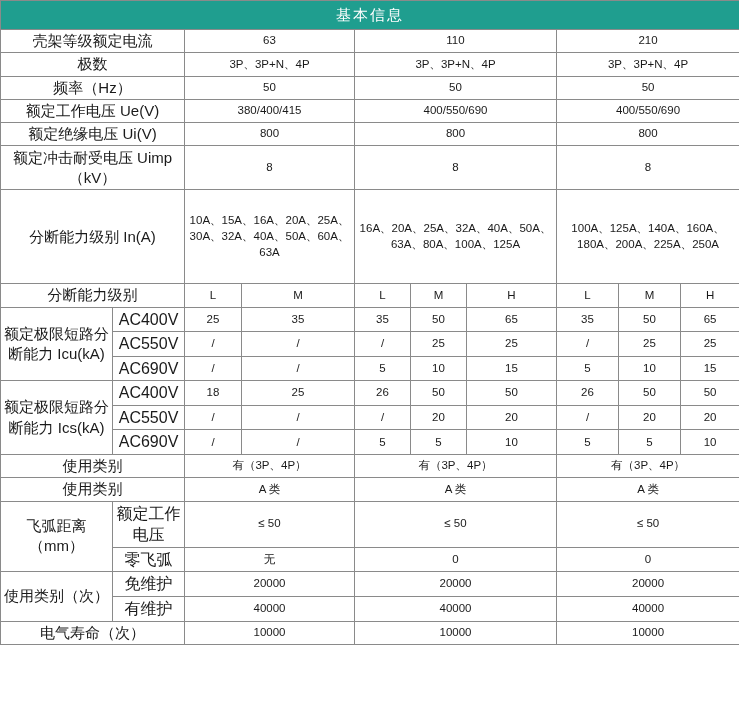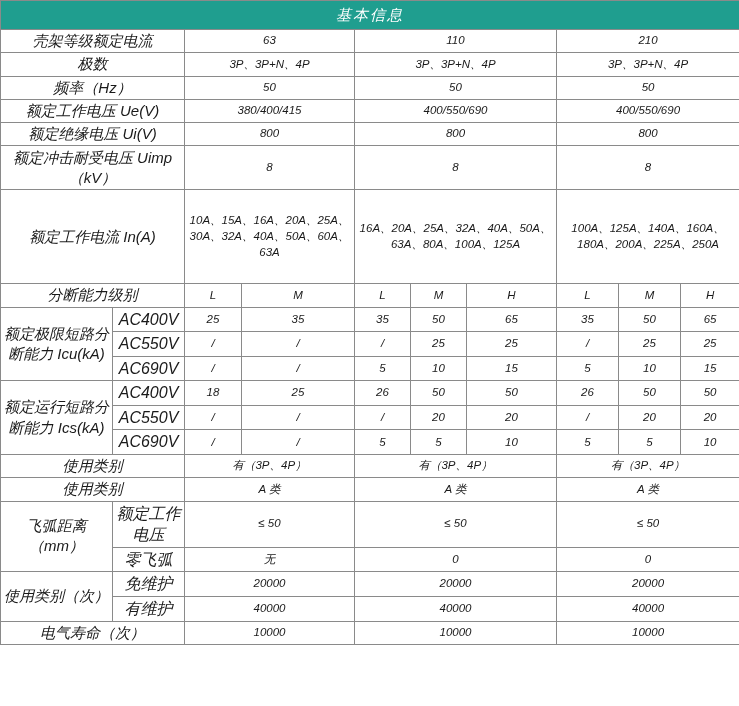--- a/index.html
+++ b/index.html
@@ -17,21 +17,20 @@
     position: relative;
     overflow: hidden;
     background: #ffffff;
   }
   table.spec {
     border-collapse: collapse;
     table-layout: fixed;
     width: 739px;
     height: 558px;
     font-size: 12px;
-    font-style: italic;
   }
   table.spec td, table.spec th {
     border: 1px solid #8a8a8a;
     text-align: center;
     vertical-align: middle;
     padding: 1px 2px;
     line-height: 1.35;
     font-weight: normal;
   }
   .title-bar {
@@ -119,21 +118,21 @@
       </tr>
 
       <tr style="height:44px">
         <td class="rowhead" colspan="2">额定冲击耐受电压 Uimp（kV）</td>
         <td class="val" colspan="3">8</td>
         <td class="val" colspan="3">8</td>
         <td class="val" colspan="3">8</td>
       </tr>
 
       <tr style="height:94px">
-        <td class="rowhead" colspan="2">额定工作电流 In(A)</td>
+        <td class="rowhead" colspan="2">分断能力级别 In(A)</td>
         <td class="cur-list" colspan="3">10A、15A、16A、20A、25A、30A、32A、40A、50A、60A、63A</td>
         <td class="cur-list" colspan="3">16A、20A、25A、32A、40A、50A、63A、80A、100A、125A</td>
         <td class="cur-list" colspan="3">100A、125A、140A、160A、180A、200A、225A、250A</td>
       </tr>
 
       <tr>
         <td class="rowhead" colspan="2">分断能力级别</td>
         <td class="val">L</td>
         <td class="val" colspan="2">M</td>
         <td class="val">L</td>
@@ -175,21 +174,21 @@
         <td class="val" colspan="2">/</td>
         <td class="val">5</td>
         <td class="val">10</td>
         <td class="val">15</td>
         <td class="val">5</td>
         <td class="val">10</td>
         <td class="val">15</td>
       </tr>
 
       <tr>
-        <td class="rowhead" rowspan="3">额定运行短路分断能力 Ics(kA)</td>
+        <td class="rowhead" rowspan="3">额定极限短路分断能力 Ics(kA)</td>
         <td class="subhead">AC400V</td>
         <td class="val">18</td>
         <td class="val" colspan="2">25</td>
         <td class="val">26</td>
         <td class="val">50</td>
         <td class="val">50</td>
         <td class="val">26</td>
         <td class="val">50</td>
         <td class="val">50</td>
       </tr>

